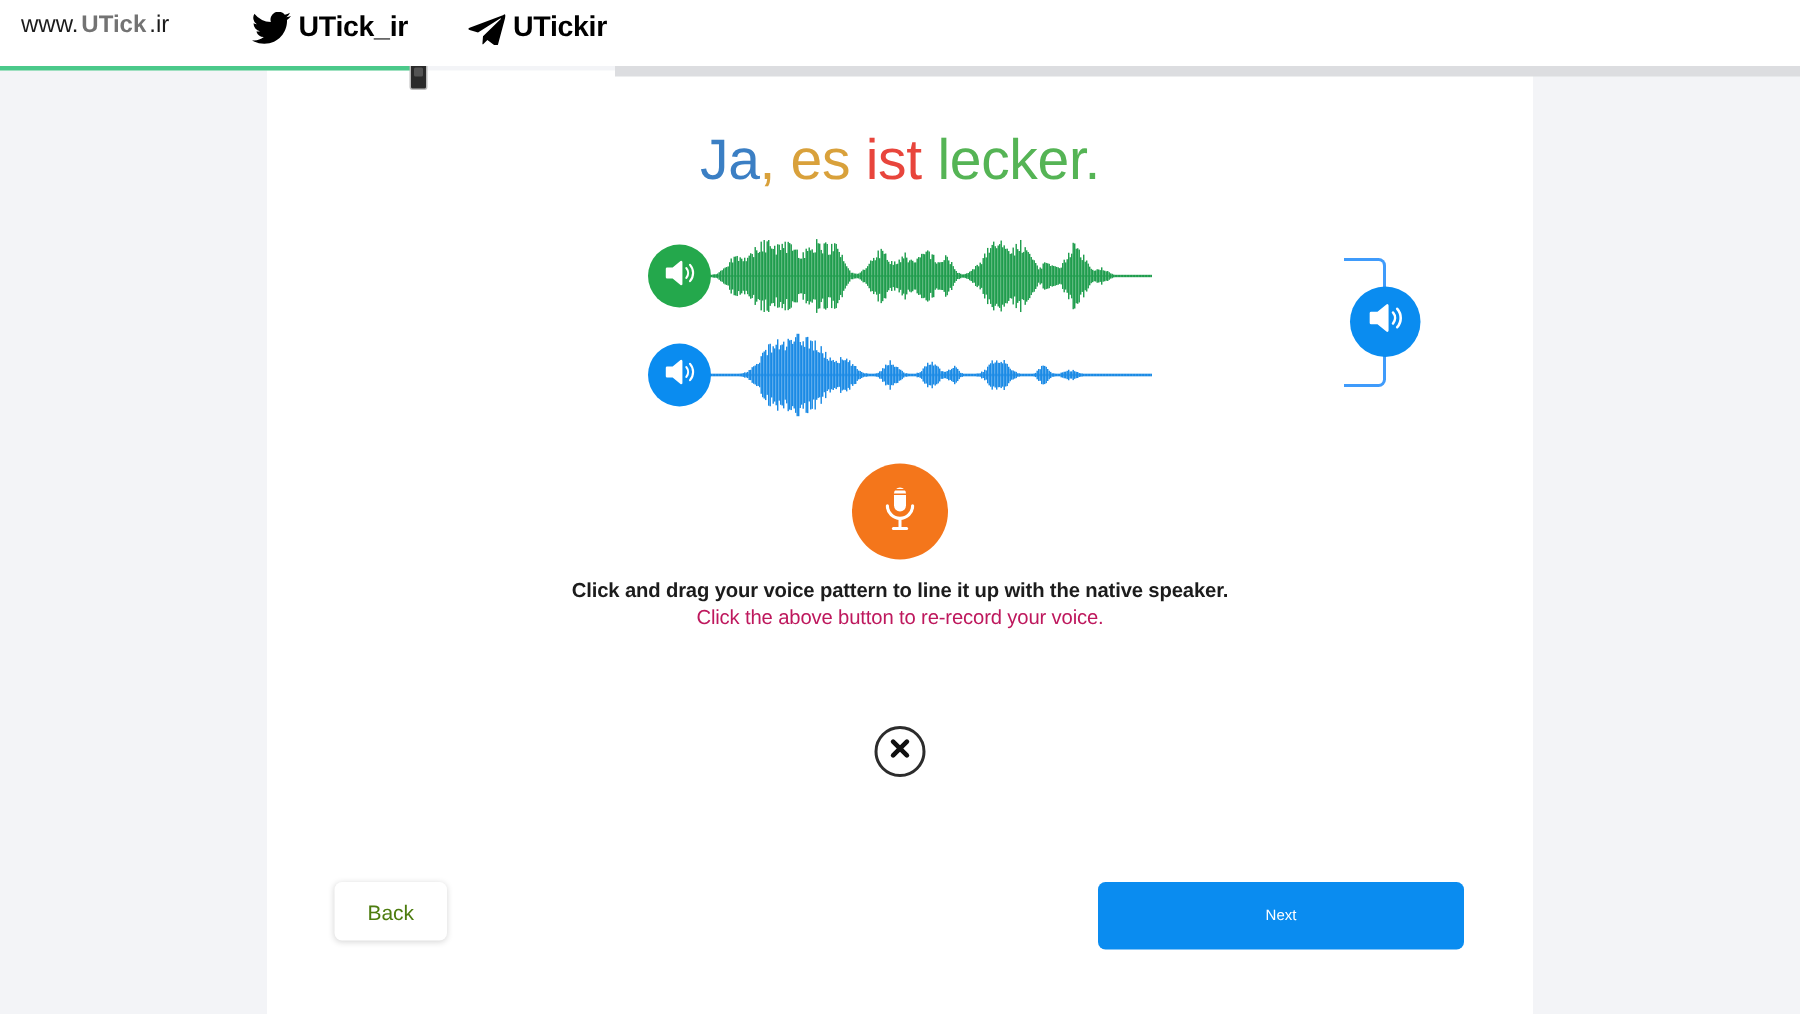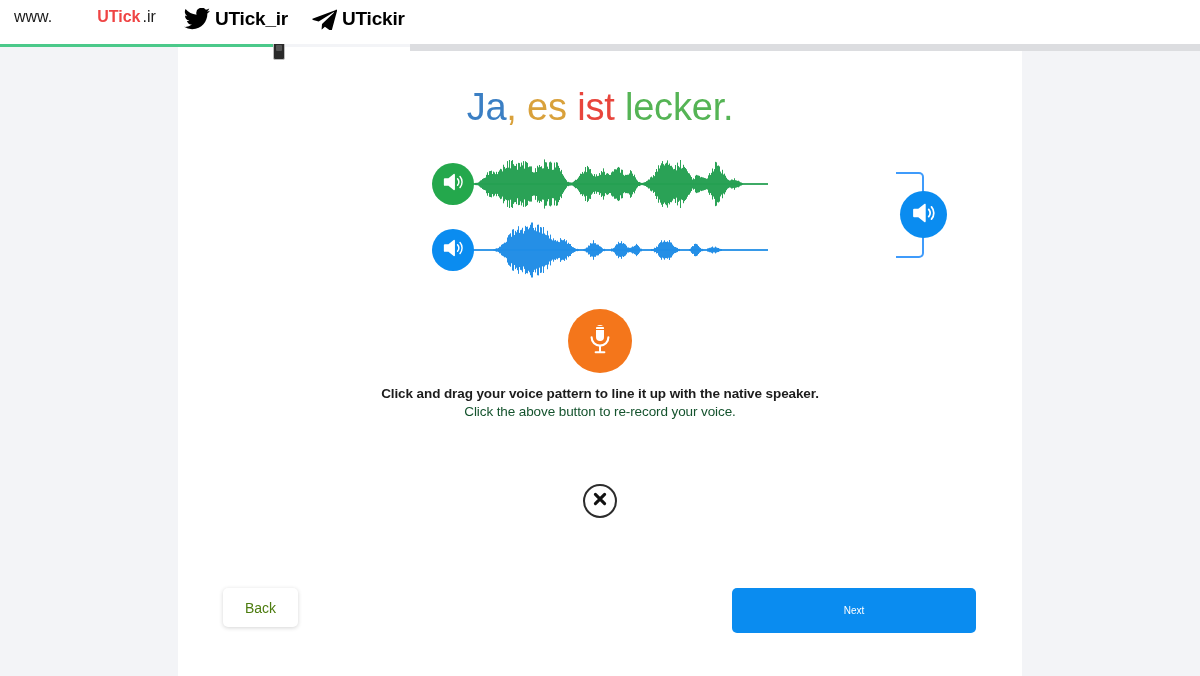--- a/index.html
+++ b/index.html
@@ -32,22 +32,22 @@
     display: flex;
     align-items: center;
     gap: 2px;
     top: 8px;
     color: #111;
     font-size: 19px;
     white-space: nowrap;
   }
   .brand-1 { left: 14px; font-size: 16px; }
   .brand-1 .thin { font-weight: 400; color: #1b1b1b; }
-  .brand-1 .bold { font-weight: 700; color: #ef4444; margin-left: 43px; }
-  .brand-2 { left: 184px; text-align: right; }
+  .brand-1 .bold { font-weight: 700; color: #737373; }
+  .brand-2 { left: 168px; text-align: right; }
   .brand-3 { left: 312px; }
   .brand-text { font-weight: 700; font-size: 19px; letter-spacing: -.2px; color: #000; }
   .brand-ico { display: inline-block; margin-right: 3px; line-height: 0; }
 
   
   .header {
     position: absolute;
     top: 0; left: 0;
     width: 1200px;
     height: 44px;
@@ -222,21 +222,21 @@
     top: 339px;
     font-size: 13.5px;
     font-weight: 700;
     color: #1c1c1c;
     letter-spacing: -.1px;
   }
   .instr-2 {
     top: 357px;
     font-size: 13.5px;
     font-weight: 400;
-    color: #14532d;
+    color: #be185d;
     letter-spacing: -.1px;
   }
 
   
   .close-btn {
     position: absolute;
     left: 50%;
     margin-left: -17px;
     top: 437px;
     width: 34px; height: 34px;

